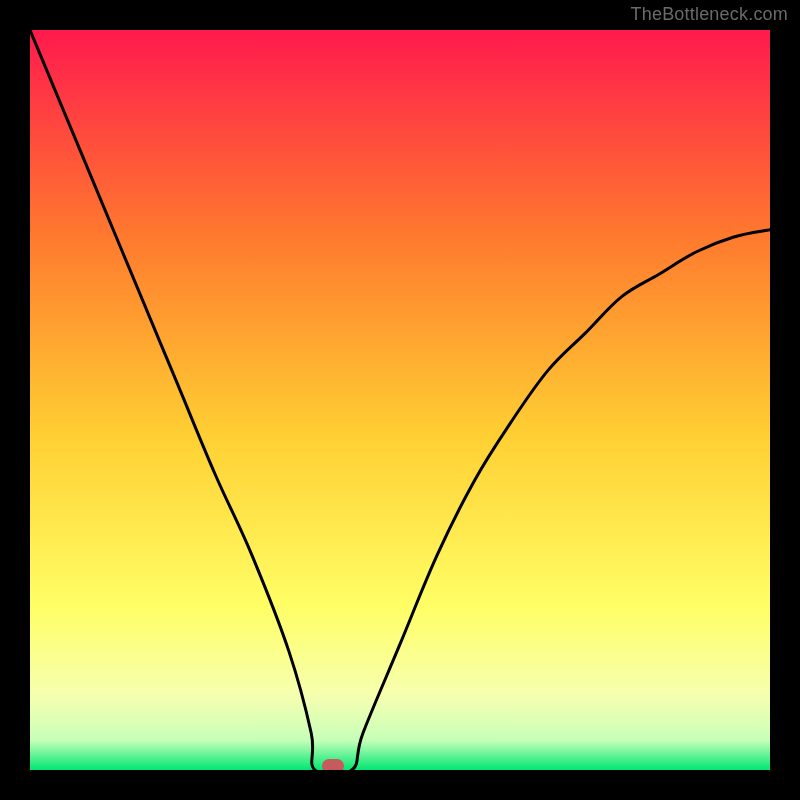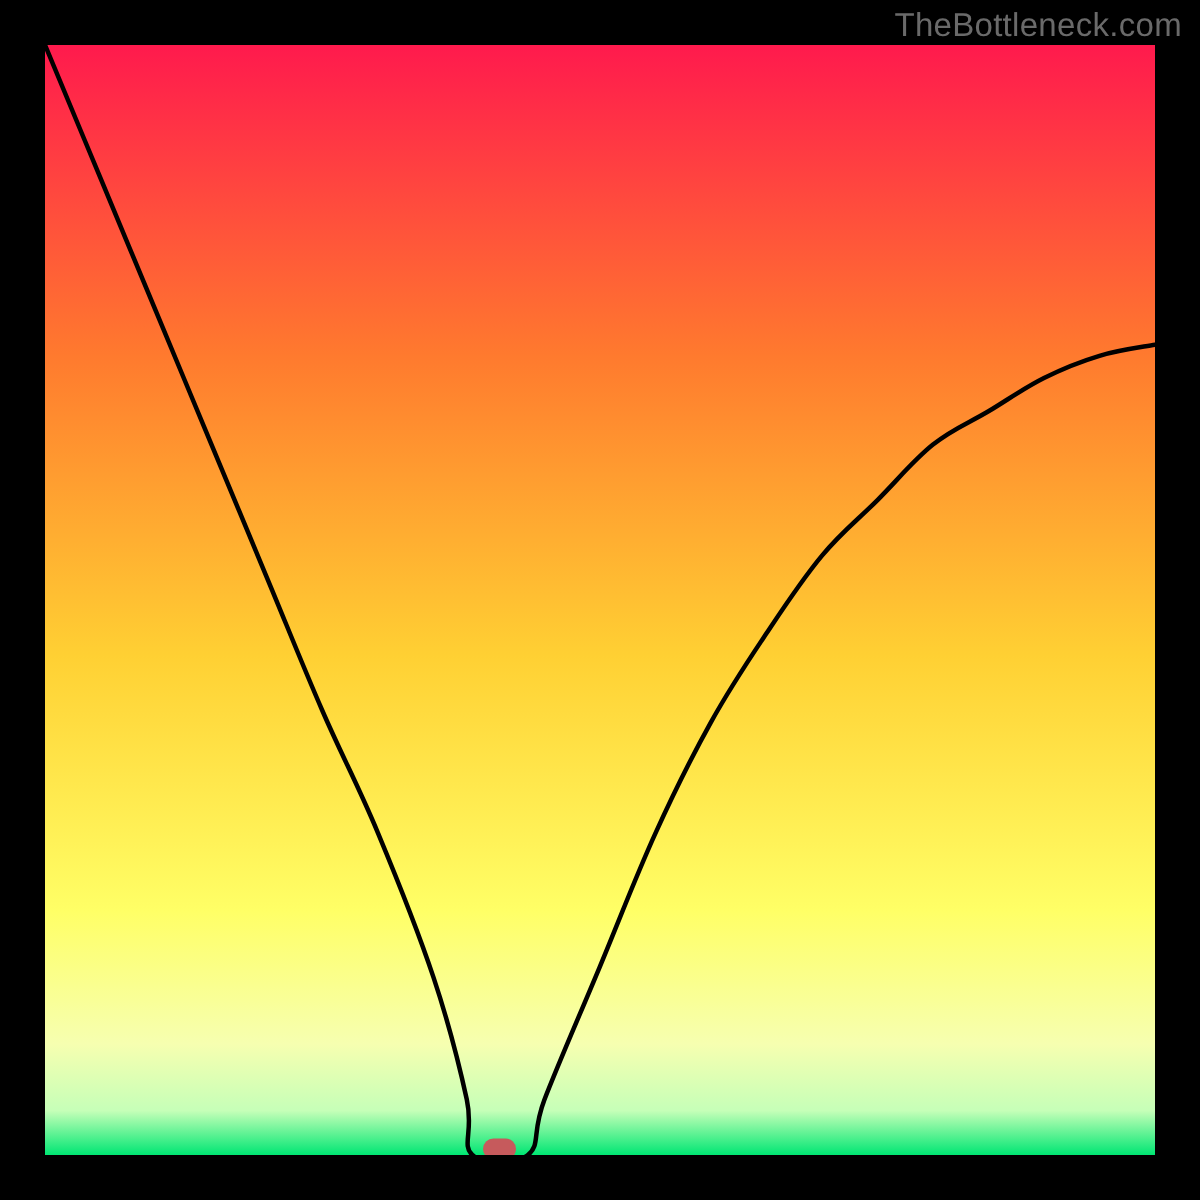--- a/index.html
+++ b/index.html
@@ -15,21 +15,21 @@
     position: relative;
     width: 800px;
     height: 800px;
     background: #000;
   }
   .watermark {
     position: absolute;
     top: 4px;
     right: 12px;
     color: #6a6a6a;
-    font-size: 22px;
+    font-size: 18px;
     font-weight: 500;
     letter-spacing: 0.2px;
     z-index: 10;
   }
   .plot-area {
     position: absolute;
     left: 30px;
     top: 30px;
     width: 740px;
     height: 740px;

